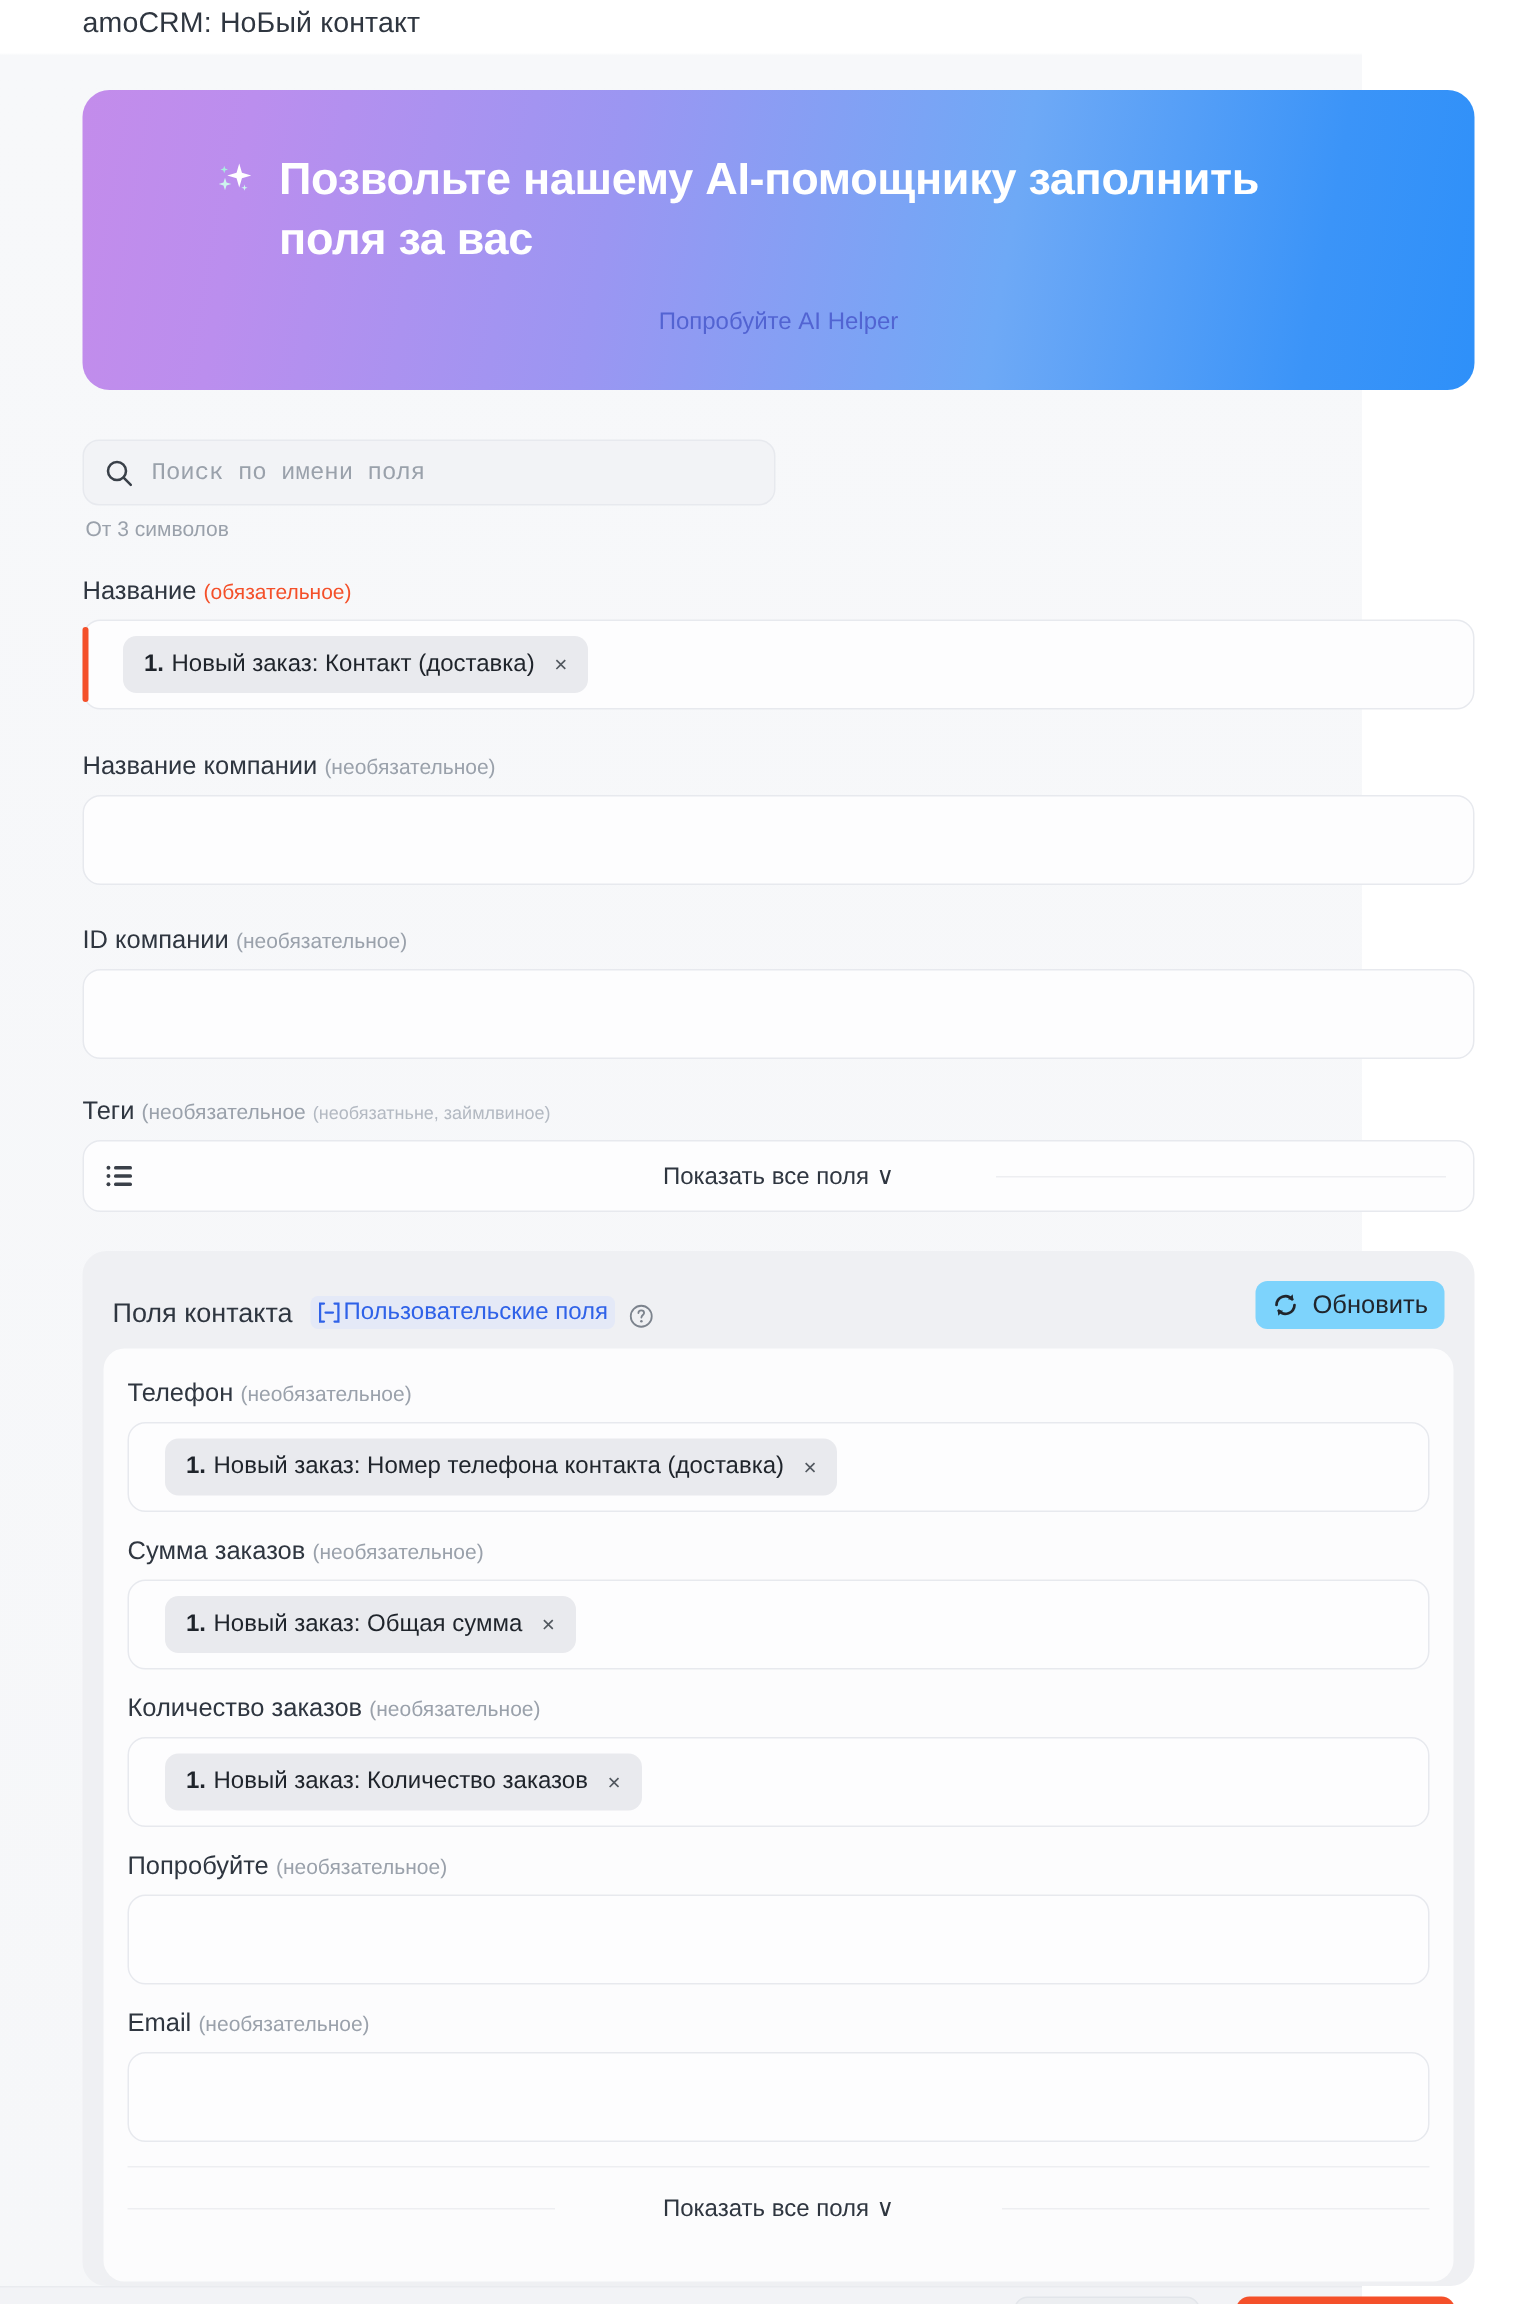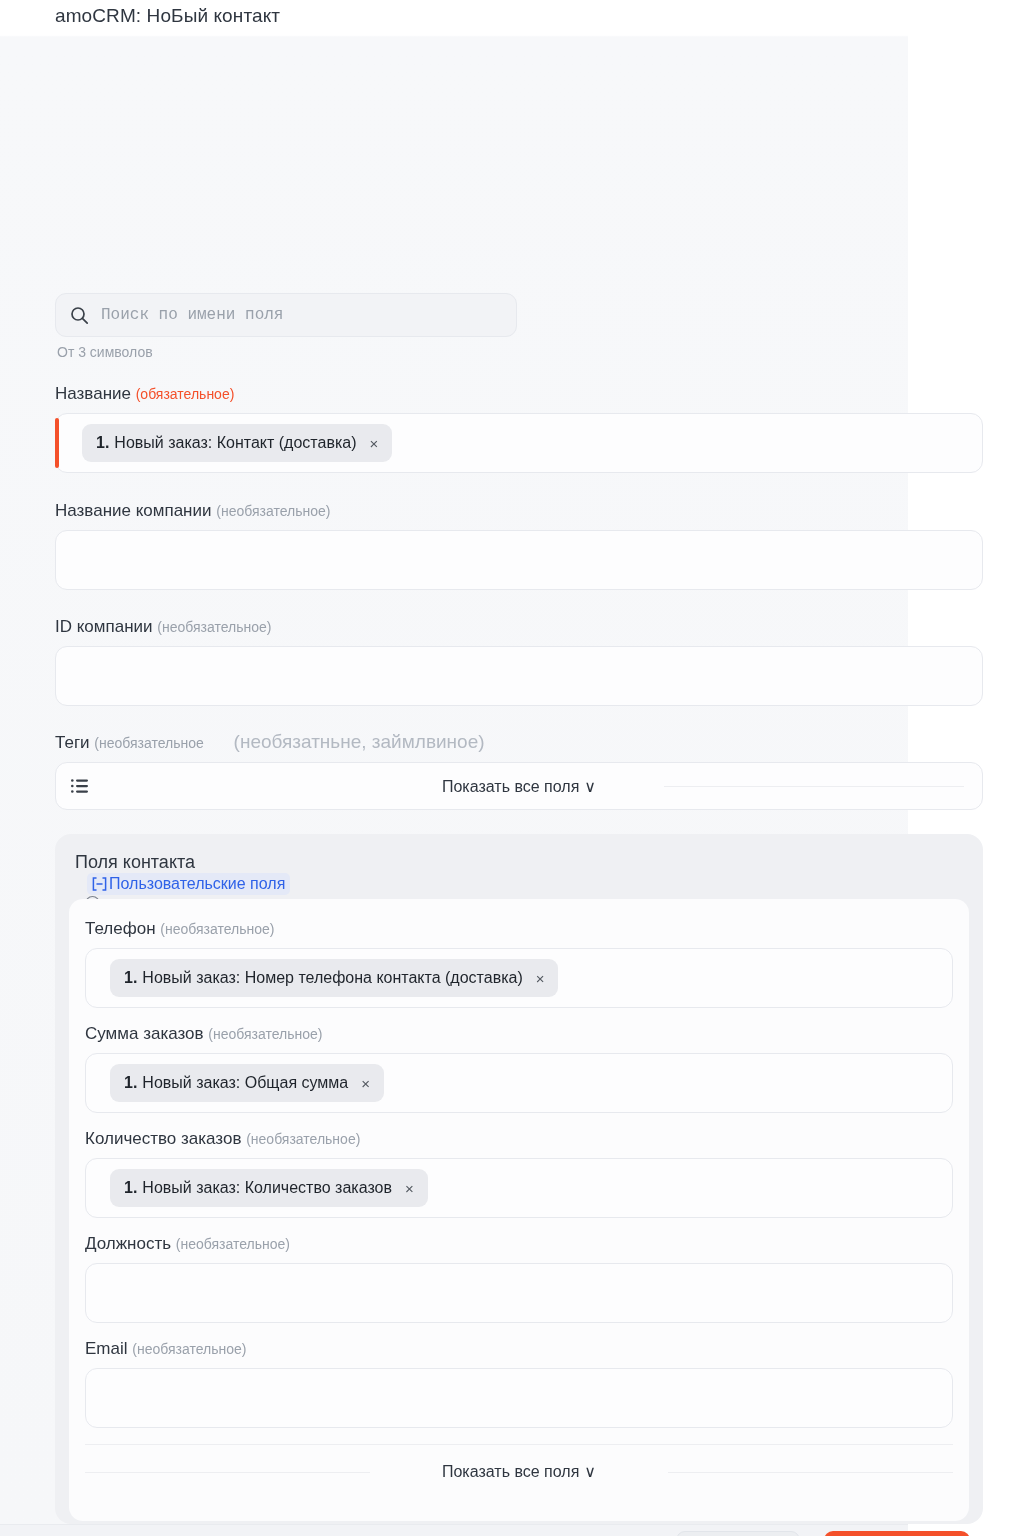--- a/index.html
+++ b/index.html
@@ -110,21 +110,21 @@
   
   .field { position: absolute; left: 55px; width: 928px; }
   .field-label {
     font-size: 17px;
     color: #2f3640;
     margin-bottom: 9px;
     white-space: nowrap;
   }
   .field-label .opt { font-size: 14px; color: #9aa1ab; }
   .field-label .req { font-size: 14px; color: #f4502a; }
-  .field-label .opt2 { font-size: 19px; color: #b3b9c2; margin-left: 25px; }
+  .field-label .opt2 { font-size: 12px; color: #b3b9c2; }
 
   .field-box {
     position: relative;
     width: 100%;
     height: 60px;
     background: #fdfdfe;
     border: 1px solid #e7e9ee;
     border-radius: 12px;
     display: flex;
     align-items: center;
@@ -190,25 +190,24 @@
     left: 55px;
     top: 834px;
     width: 928px;
     height: 690px;
     background: #eff0f3;
     border-radius: 16px;
     padding: 18px 14px 0 14px;
   }
   .contact-card-head {
     display: flex;
-    align-items: flex-start;
+    align-items: flex-end;
     height: 34px;
     padding: 0 6px;
     margin-bottom: 13px;
-    flex-direction: column;
   }
   .cc-title { font-size: 18px; color: #2f3640; white-space: nowrap; }
   .cc-link {
     display: inline-flex;
     align-items: center;
     gap: 2px;
     margin-left: 12px;
     padding: 2px 5px;
     background: #e4e9f7;
     border-radius: 5px;
@@ -311,20 +310,34 @@
   }
   .chev { display: inline-block; margin-left: 5px; }
 </style>
 </head>
 <body>
 
 <div class="page">
 
   <div class="app-title">amoCRM: НоБый контакт</div>
 
+  <div class="ai-banner">
+    <div class="ai-banner-head">
+      <span class="sparkle-icon">
+        <svg viewBox="0 0 30 30" width="30" height="30" xmlns="http://www.w3.org/2000/svg">
+          <path d="M17.5 3 L19.3 9.2 L25.5 11 L19.3 12.8 L17.5 19 L15.7 12.8 L9.5 11 L15.7 9.2 Z" fill="#ffffff"></path>
+          <path d="M8 12.5 L9 15.7 L12.2 16.7 L9 17.7 L8 20.9 L7 17.7 L3.8 16.7 L7 15.7 Z" fill="#cdf5ee"></path>
+          <path d="M7.5 4.5 L8.1 6.4 L10 7 L8.1 7.6 L7.5 9.5 L6.9 7.6 L5 7 L6.9 6.4 Z" fill="#a8eede"></path>
+          <path d="M21 17 L21.5 18.6 L23.1 19.1 L21.5 19.6 L21 21.2 L20.5 19.6 L18.9 19.1 L20.5 18.6 Z" fill="#cdf5ee"></path>
+        </svg>
+      </span>
+      <div class="ai-banner-title">Позвольте нашему AI-помощнику заполнить поля за вас</div>
+    </div>
+    <div class="ai-banner-link">Попробуйте AI Helper</div>
+  </div>
 
   <div class="search-wrap">
     <span class="search-icon">
       <svg viewBox="0 0 19 19" width="19" height="19" xmlns="http://www.w3.org/2000/svg">
         <circle cx="8" cy="8" r="6" fill="none" stroke="#3a4049" stroke-width="1.7"></circle>
         <line x1="12.4" y1="12.4" x2="17.2" y2="17.2" stroke="#3a4049" stroke-width="1.7" stroke-linecap="round"></line>
       </svg>
     </span>
     <input class="search-input" type="text" placeholder="Поиск по имени поля" style="">
   </div>
@@ -456,21 +469,21 @@
           <span class="chip">
             <span class="idx">1.</span>
             <span>Новый заказ: Количество заказов</span>
             <span class="x">×</span>
           </span>
         </div>
       </div>
 
       <div class="sub-field">
         <div class="sub-label">
-          <span>Должность</span>
+          <span>Попробуйте</span>
           <span class="opt">(необязательное)</span>
         </div>
         <div class="sub-box"></div>
       </div>
 
       <div class="sub-field">
         <div class="sub-label">
           <span>Email</span>
           <span class="opt">(необязательное)</span>
         </div>

